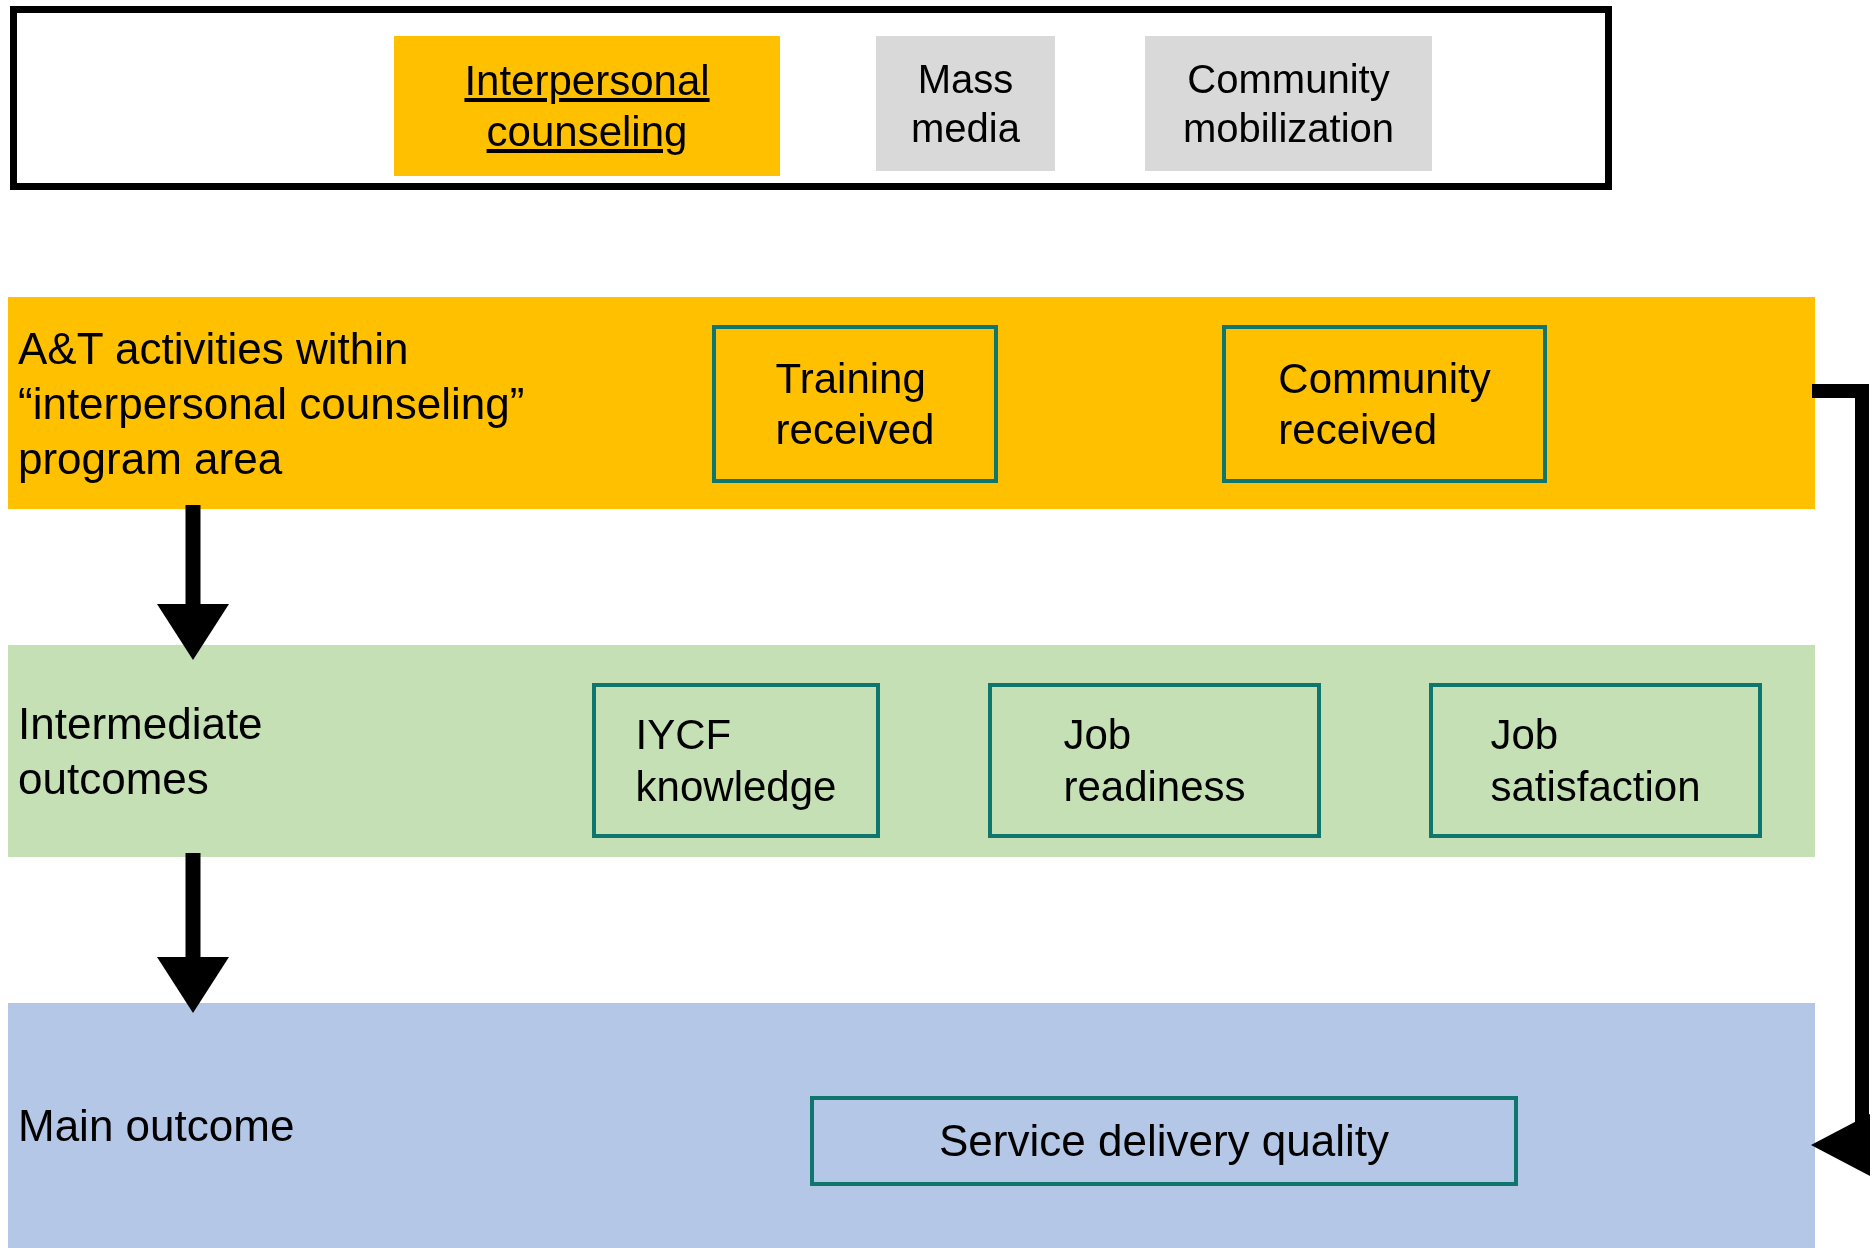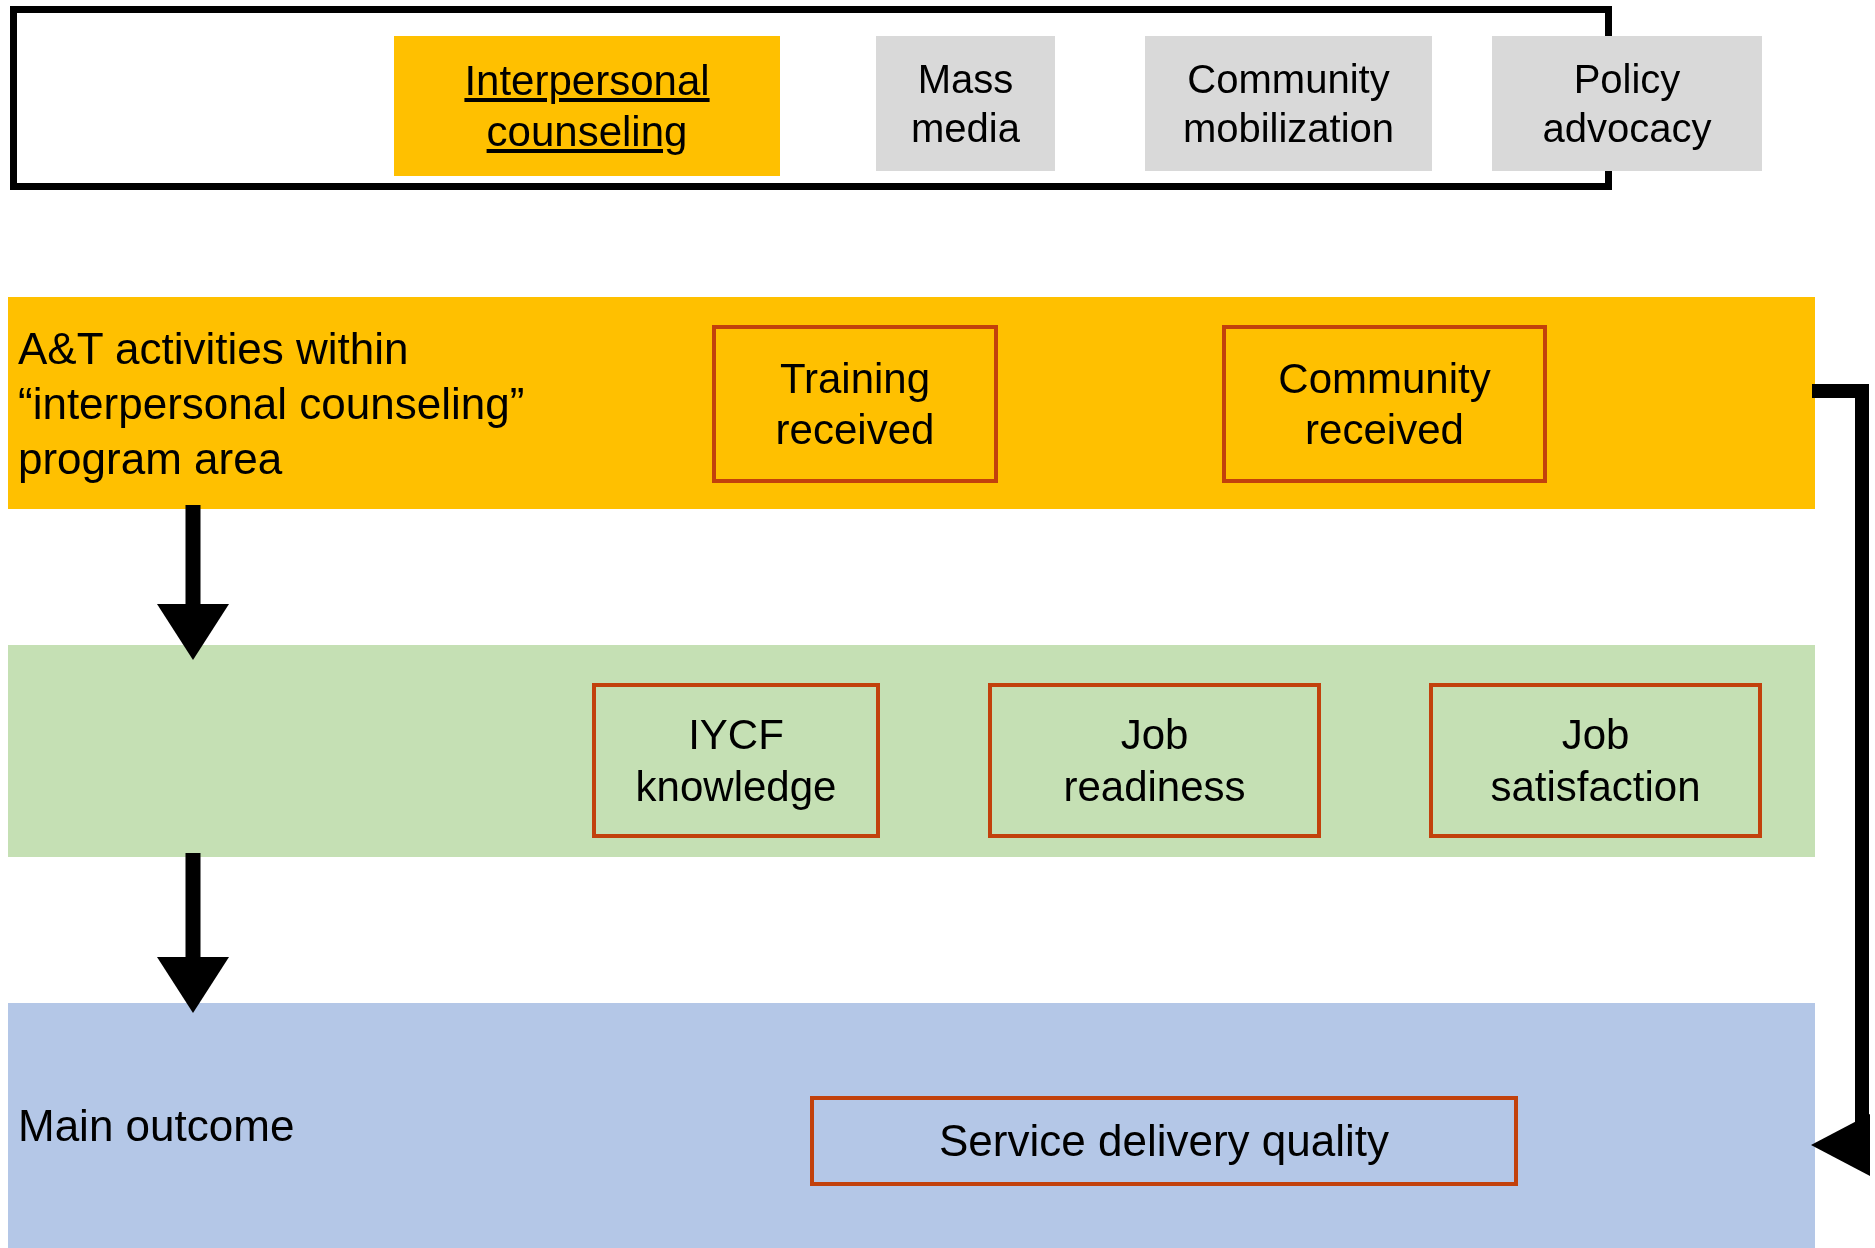--- a/index.html
+++ b/index.html
@@ -92,25 +92,24 @@
     display: flex;
     align-items: center;
   }
   #label-activities { top: 298px; height: 210px; width: 580px; }
   #label-intermediate { top: 645px; height: 212px; width: 480px; }
   #label-main { top: 1003px; height: 245px; width: 420px; }
 
   
   .node {
     position: absolute;
-    border: 4px solid #c2410c;
+    border: 4px solid #0f766e;
     display: flex;
     align-items: center;
     justify-content: center;
-    text-align: center;
     font-size: 42px;
     line-height: 1.22;
     color: #000000;
     white-space: pre-line;
     box-sizing: border-box;
     background: transparent;
   }
   #node-training   { left: 712px;  top: 325px; width: 286px; height: 158px; }
   #node-incentives { left: 1222px; top: 325px; width: 325px; height: 158px; }
 
@@ -139,33 +138,33 @@
   <div id="core-section" class="abs">
   </div>
 
 
   <div id="chip-interpersonal" class="abs core-chip">Interpersonal
 counseling</div>
   <div id="chip-community" class="abs core-chip">Community
 mobilization</div>
   <div id="chip-mass-media" class="abs core-chip">Mass
 media</div>
-  <div id="chip-policy" class="abs core-chip">Policy
-advocacy</div>
 
   <div id="band-activities" class="abs band"></div>
   <div id="label-activities" class="band-label">A&amp;T activities within
 “interpersonal counseling”
  program area</div>
   <div id="node-training" class="node">Training
 received</div>
   <div id="node-incentives" class="node">Community
 received</div>
 
   <div id="band-intermediate" class="abs band"></div>
+  <div id="label-intermediate" class="band-label">Intermediate
+outcomes</div>
   <div id="node-iycf" class="node">IYCF
 knowledge</div>
   <div id="node-job-readiness" class="node">Job
 readiness</div>
   <div id="node-job-satisf" class="node">Job
 satisfaction</div>
 
   <div id="band-main" class="abs band"></div>
   <div id="label-main" class="band-label">Main outcome</div>
   <div id="node-service" class="node">Service delivery quality</div>

